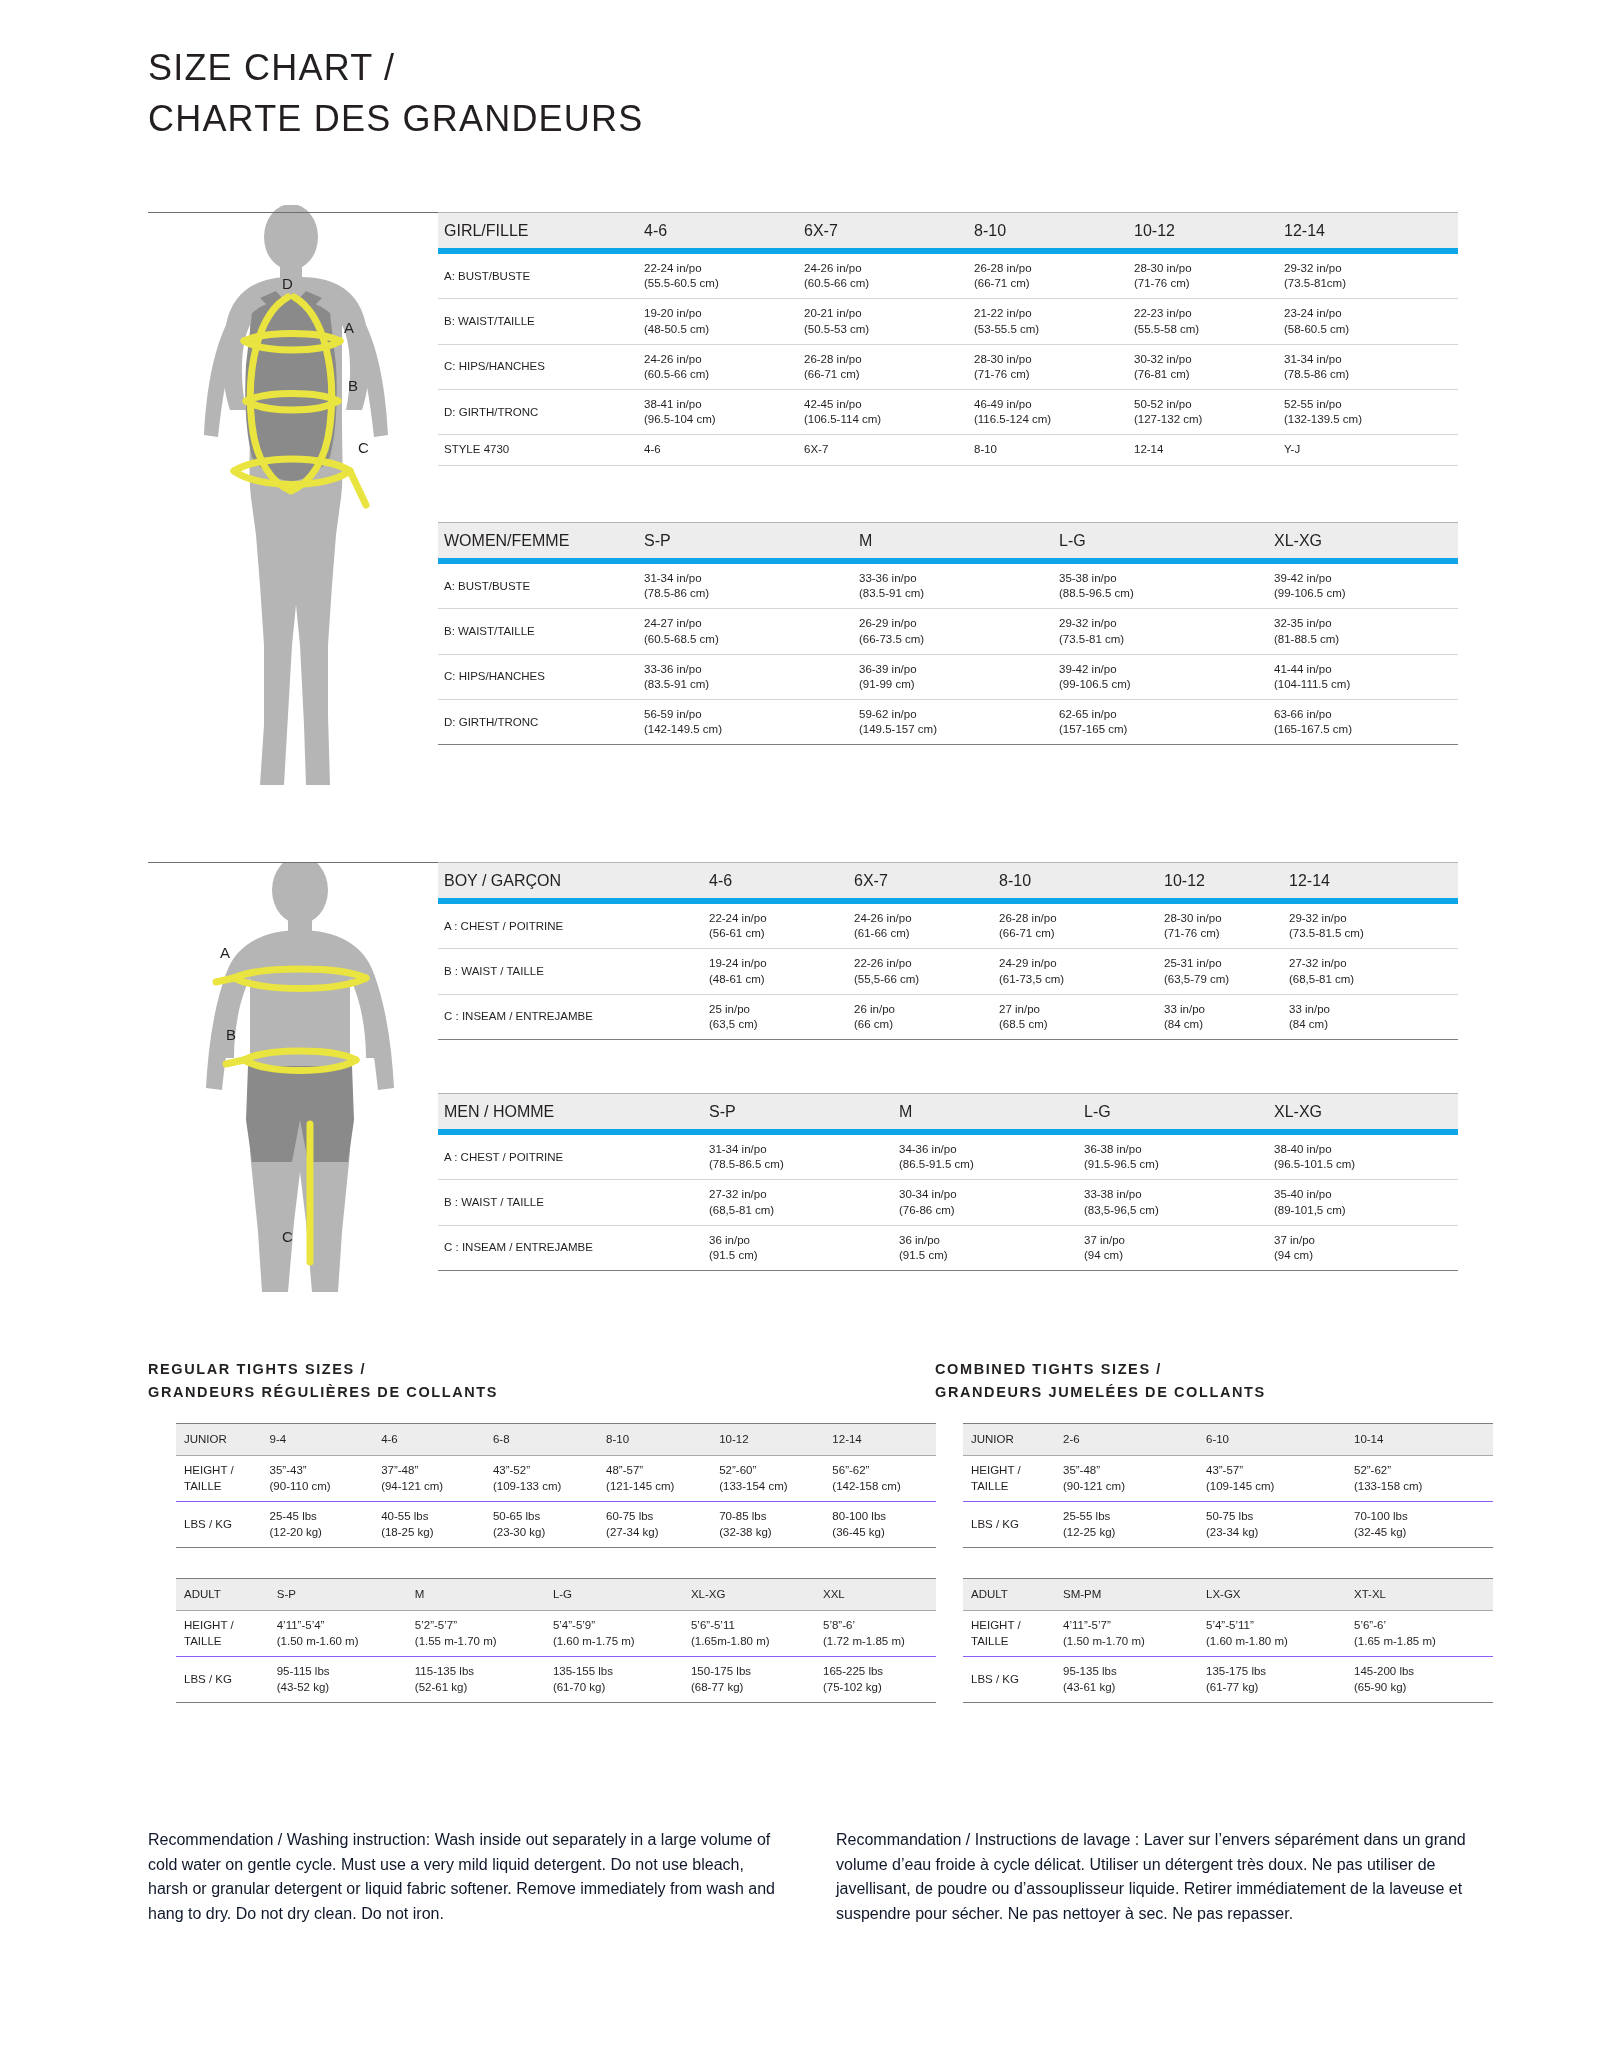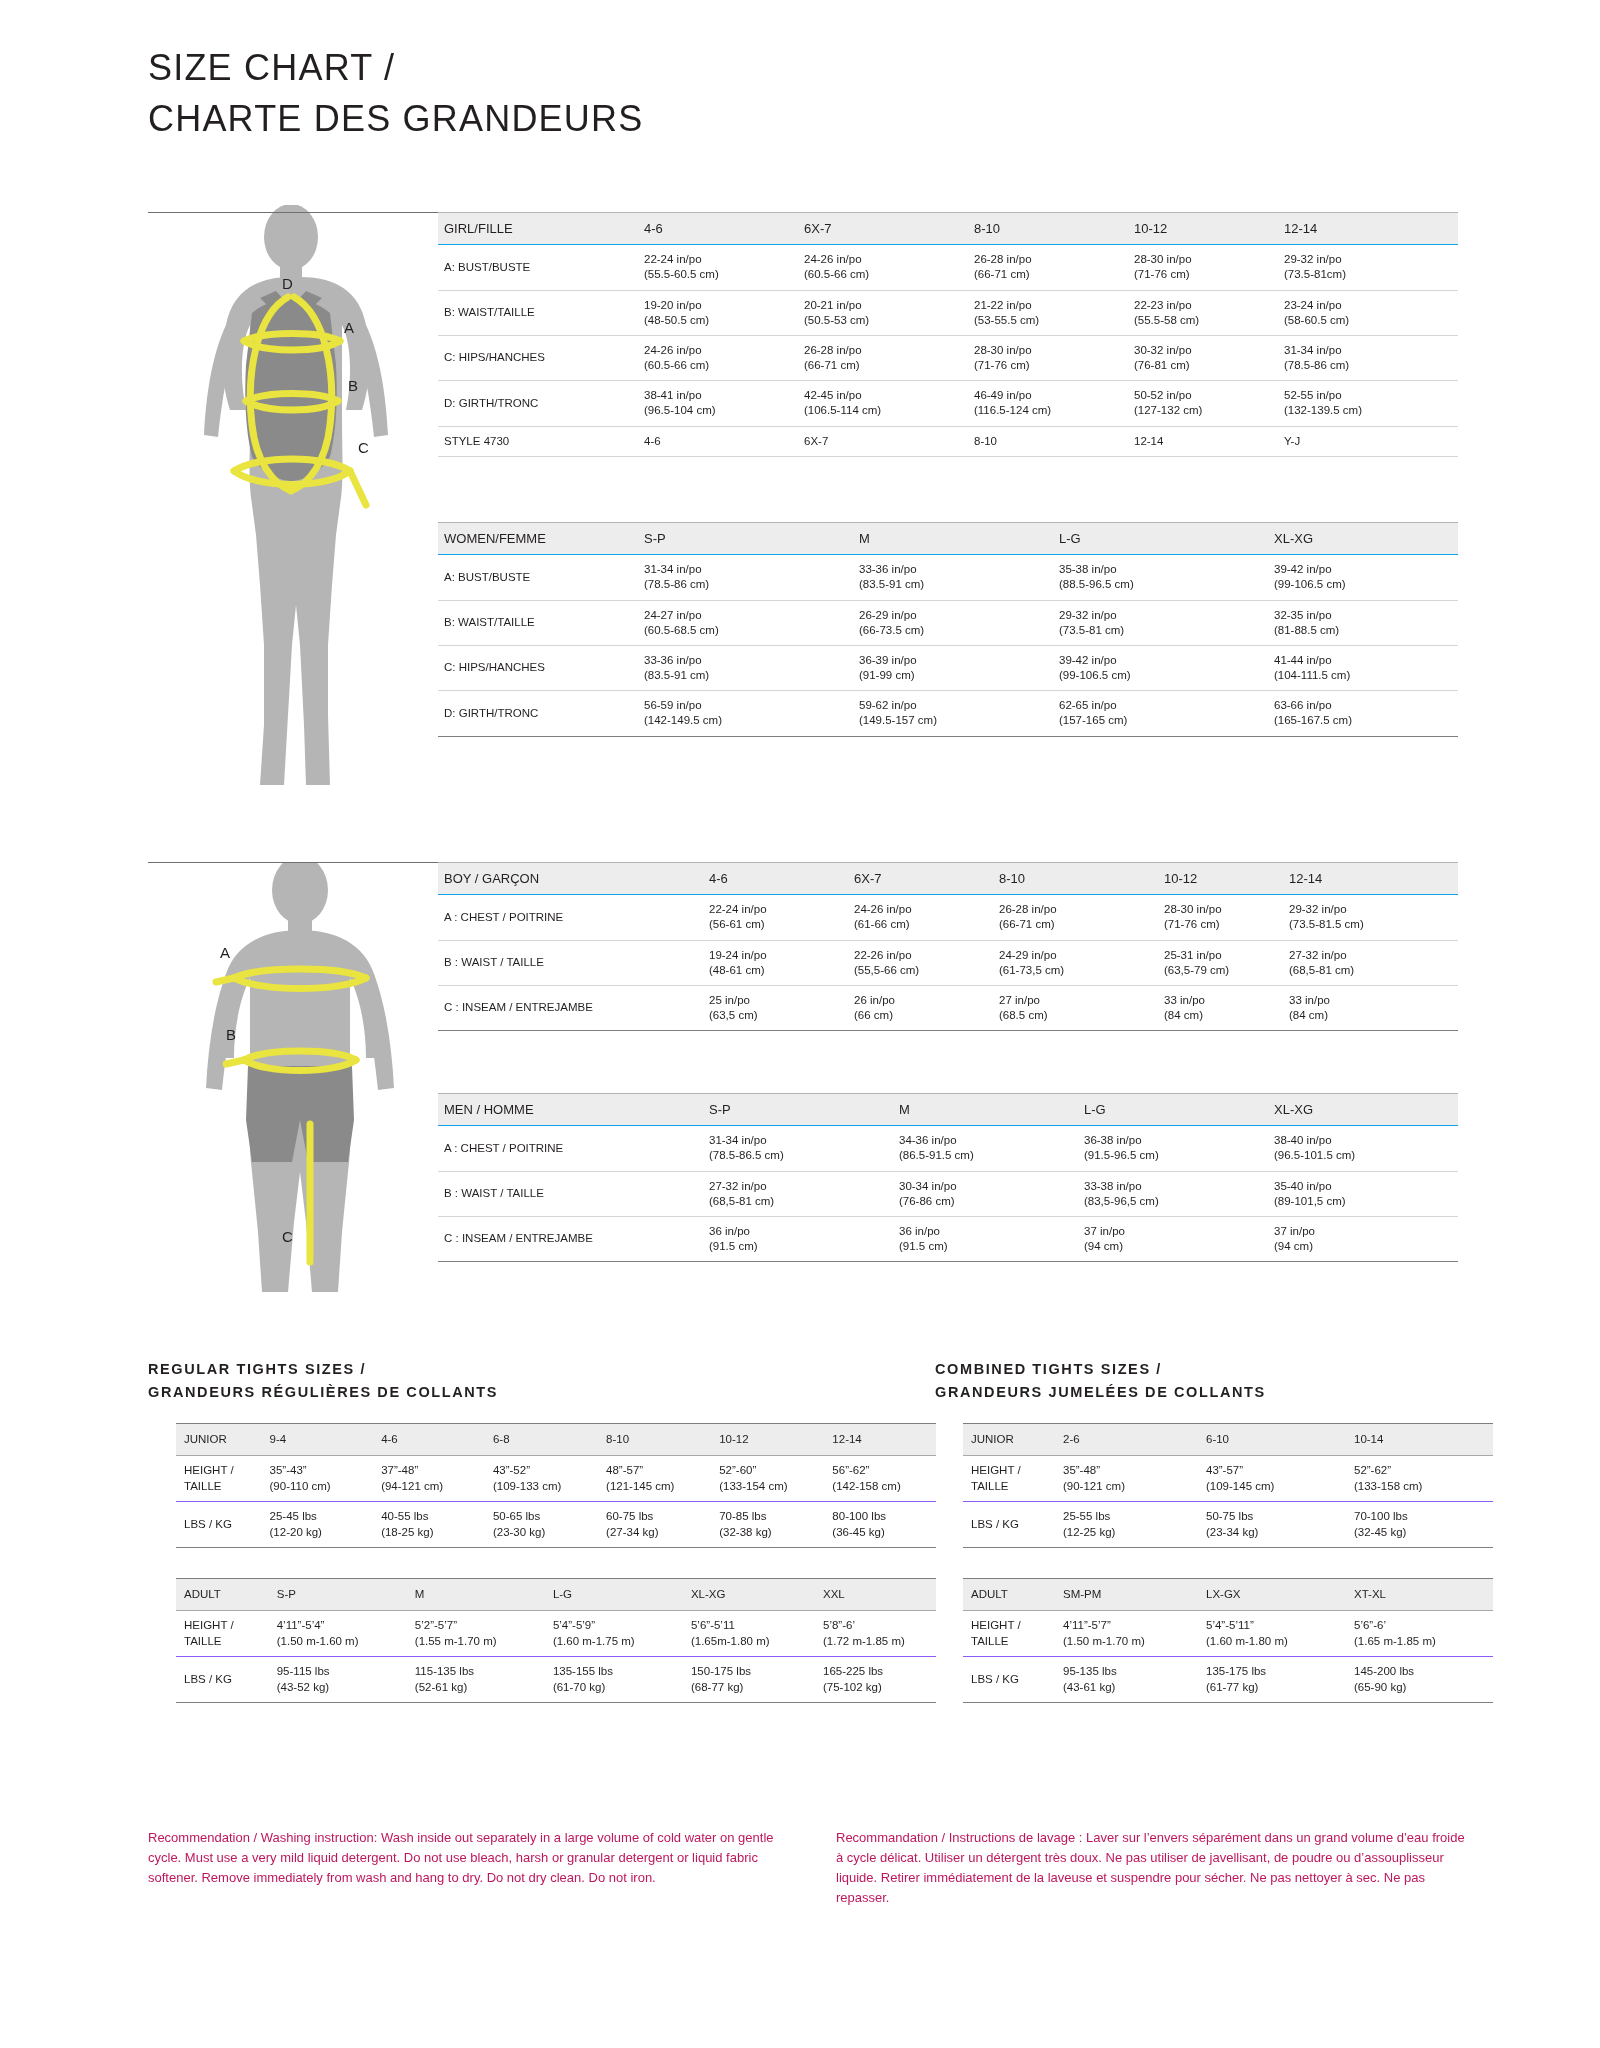--- a/index.html
+++ b/index.html
@@ -41,25 +41,25 @@
   table.sz td, table.sz th {
     text-align: left;
     vertical-align: middle;
     padding: 7px 4px 7px 6px;
     font-weight: normal;
     line-height: 1.32;
   }
   .rowline td { border-bottom: 1px solid #d5d5d5; }
   .hdrrow td {
     background: #ededee;
-    font-size: 13px;
+    font-size: 16px;
     padding-top: 9px;
     padding-bottom: 9px;
     border-top: 1px solid #b4b4b4;
-    border-bottom: 1px solid #0ea5e9;
+    border-bottom: 6px solid #0ea5e9;
   }
   .botrule { border-bottom: 1px solid #7d7d7d; }
   .lbl { white-space: nowrap; }
   .val { white-space: nowrap; }
 
   
   #section-girls-women {
     position: absolute;
     left: 148px;
     top: 212px;
@@ -106,21 +106,21 @@
     border-top: 1px solid #a9a9a9;
     border-bottom: 1px solid #a9a9a9;
     padding-top: 8px; padding-bottom: 8px;
   }
   table.tt tr.r td { border-bottom: 1px solid #8b5cf6; }
   table.tt tr.last td { border-bottom: 1px solid #7d7d7d; }
   table.tt tr.first td { border-top: 1px solid #7d7d7d; }
 
   
   #footer { position: absolute; left: 148px; top: 1828px; width: 1320px; display: flex; gap: 58px; }
-  .foot-col { width: 630px; font-size: 13px; line-height: 1.54; color: #be185d; }
+  .foot-col { width: 630px; font-size: 16px; line-height: 1.54; color: #0f172a; }
 </style>
 </head>
 <body>
 
 <div class="page">
 
   <div class="title-block">
     <div class="title-line">SIZE CHART /</div>
     <div class="title-line">CHARTE DES GRANDEURS</div>
   </div>

